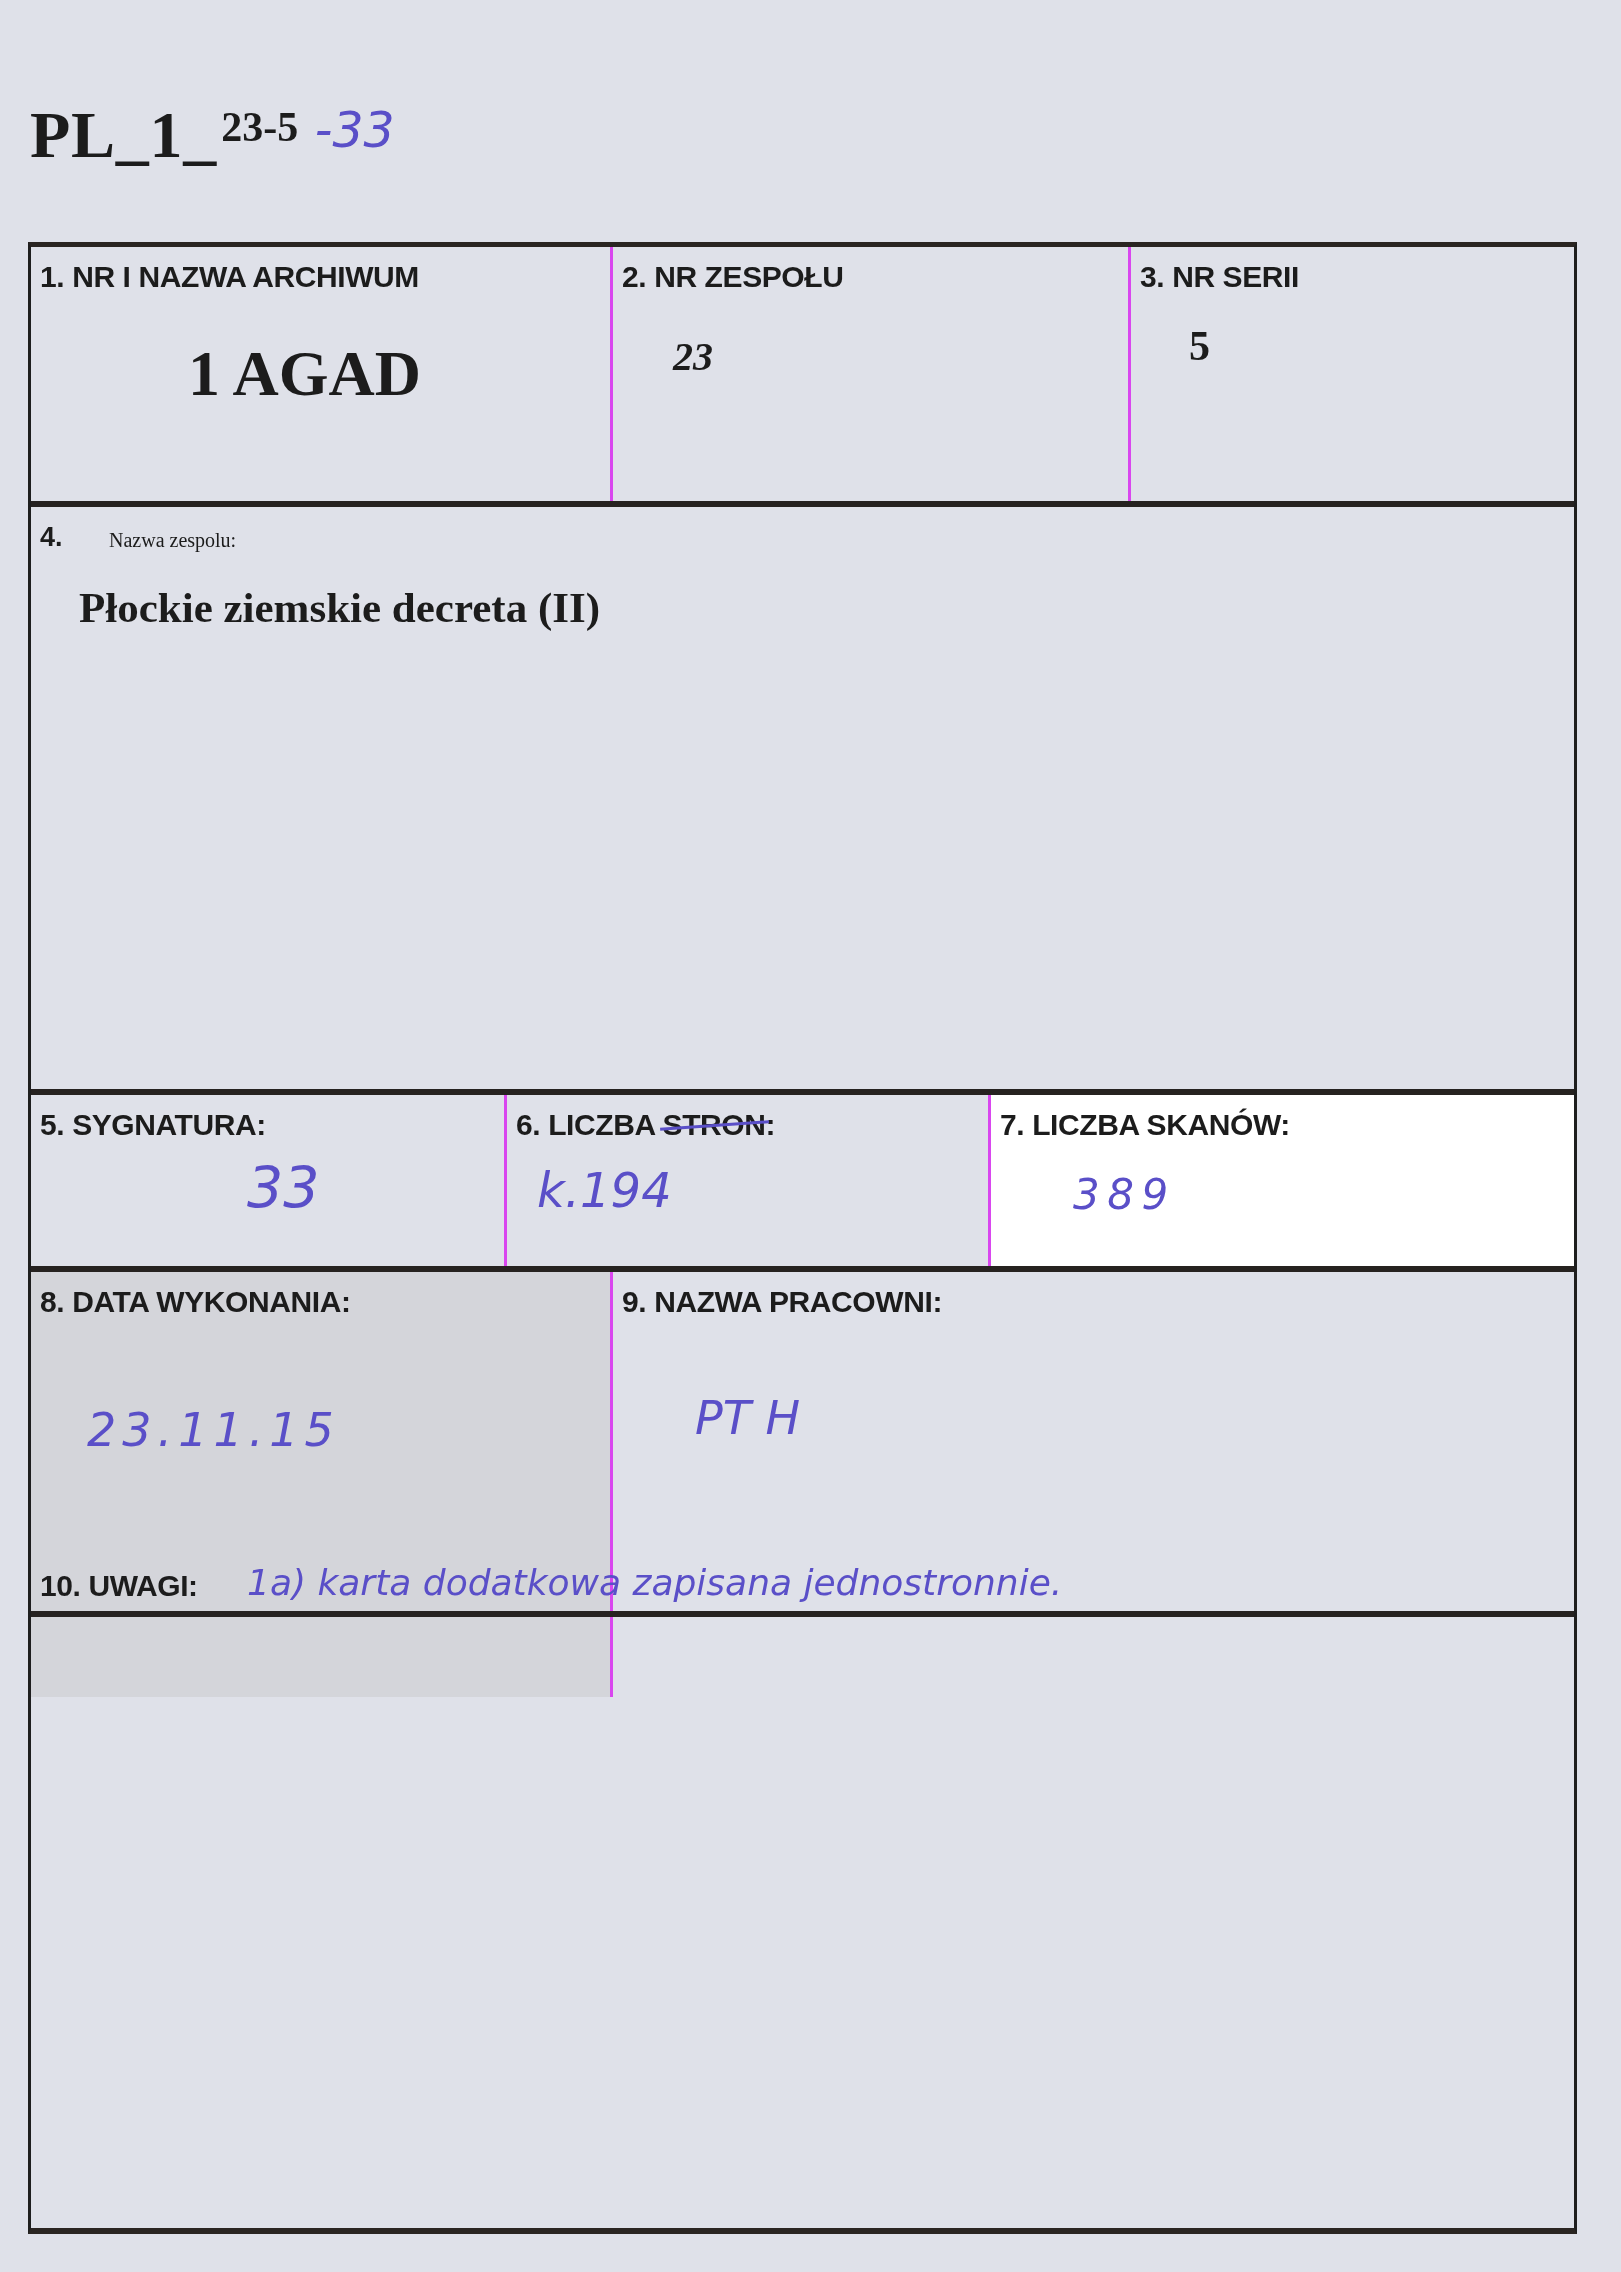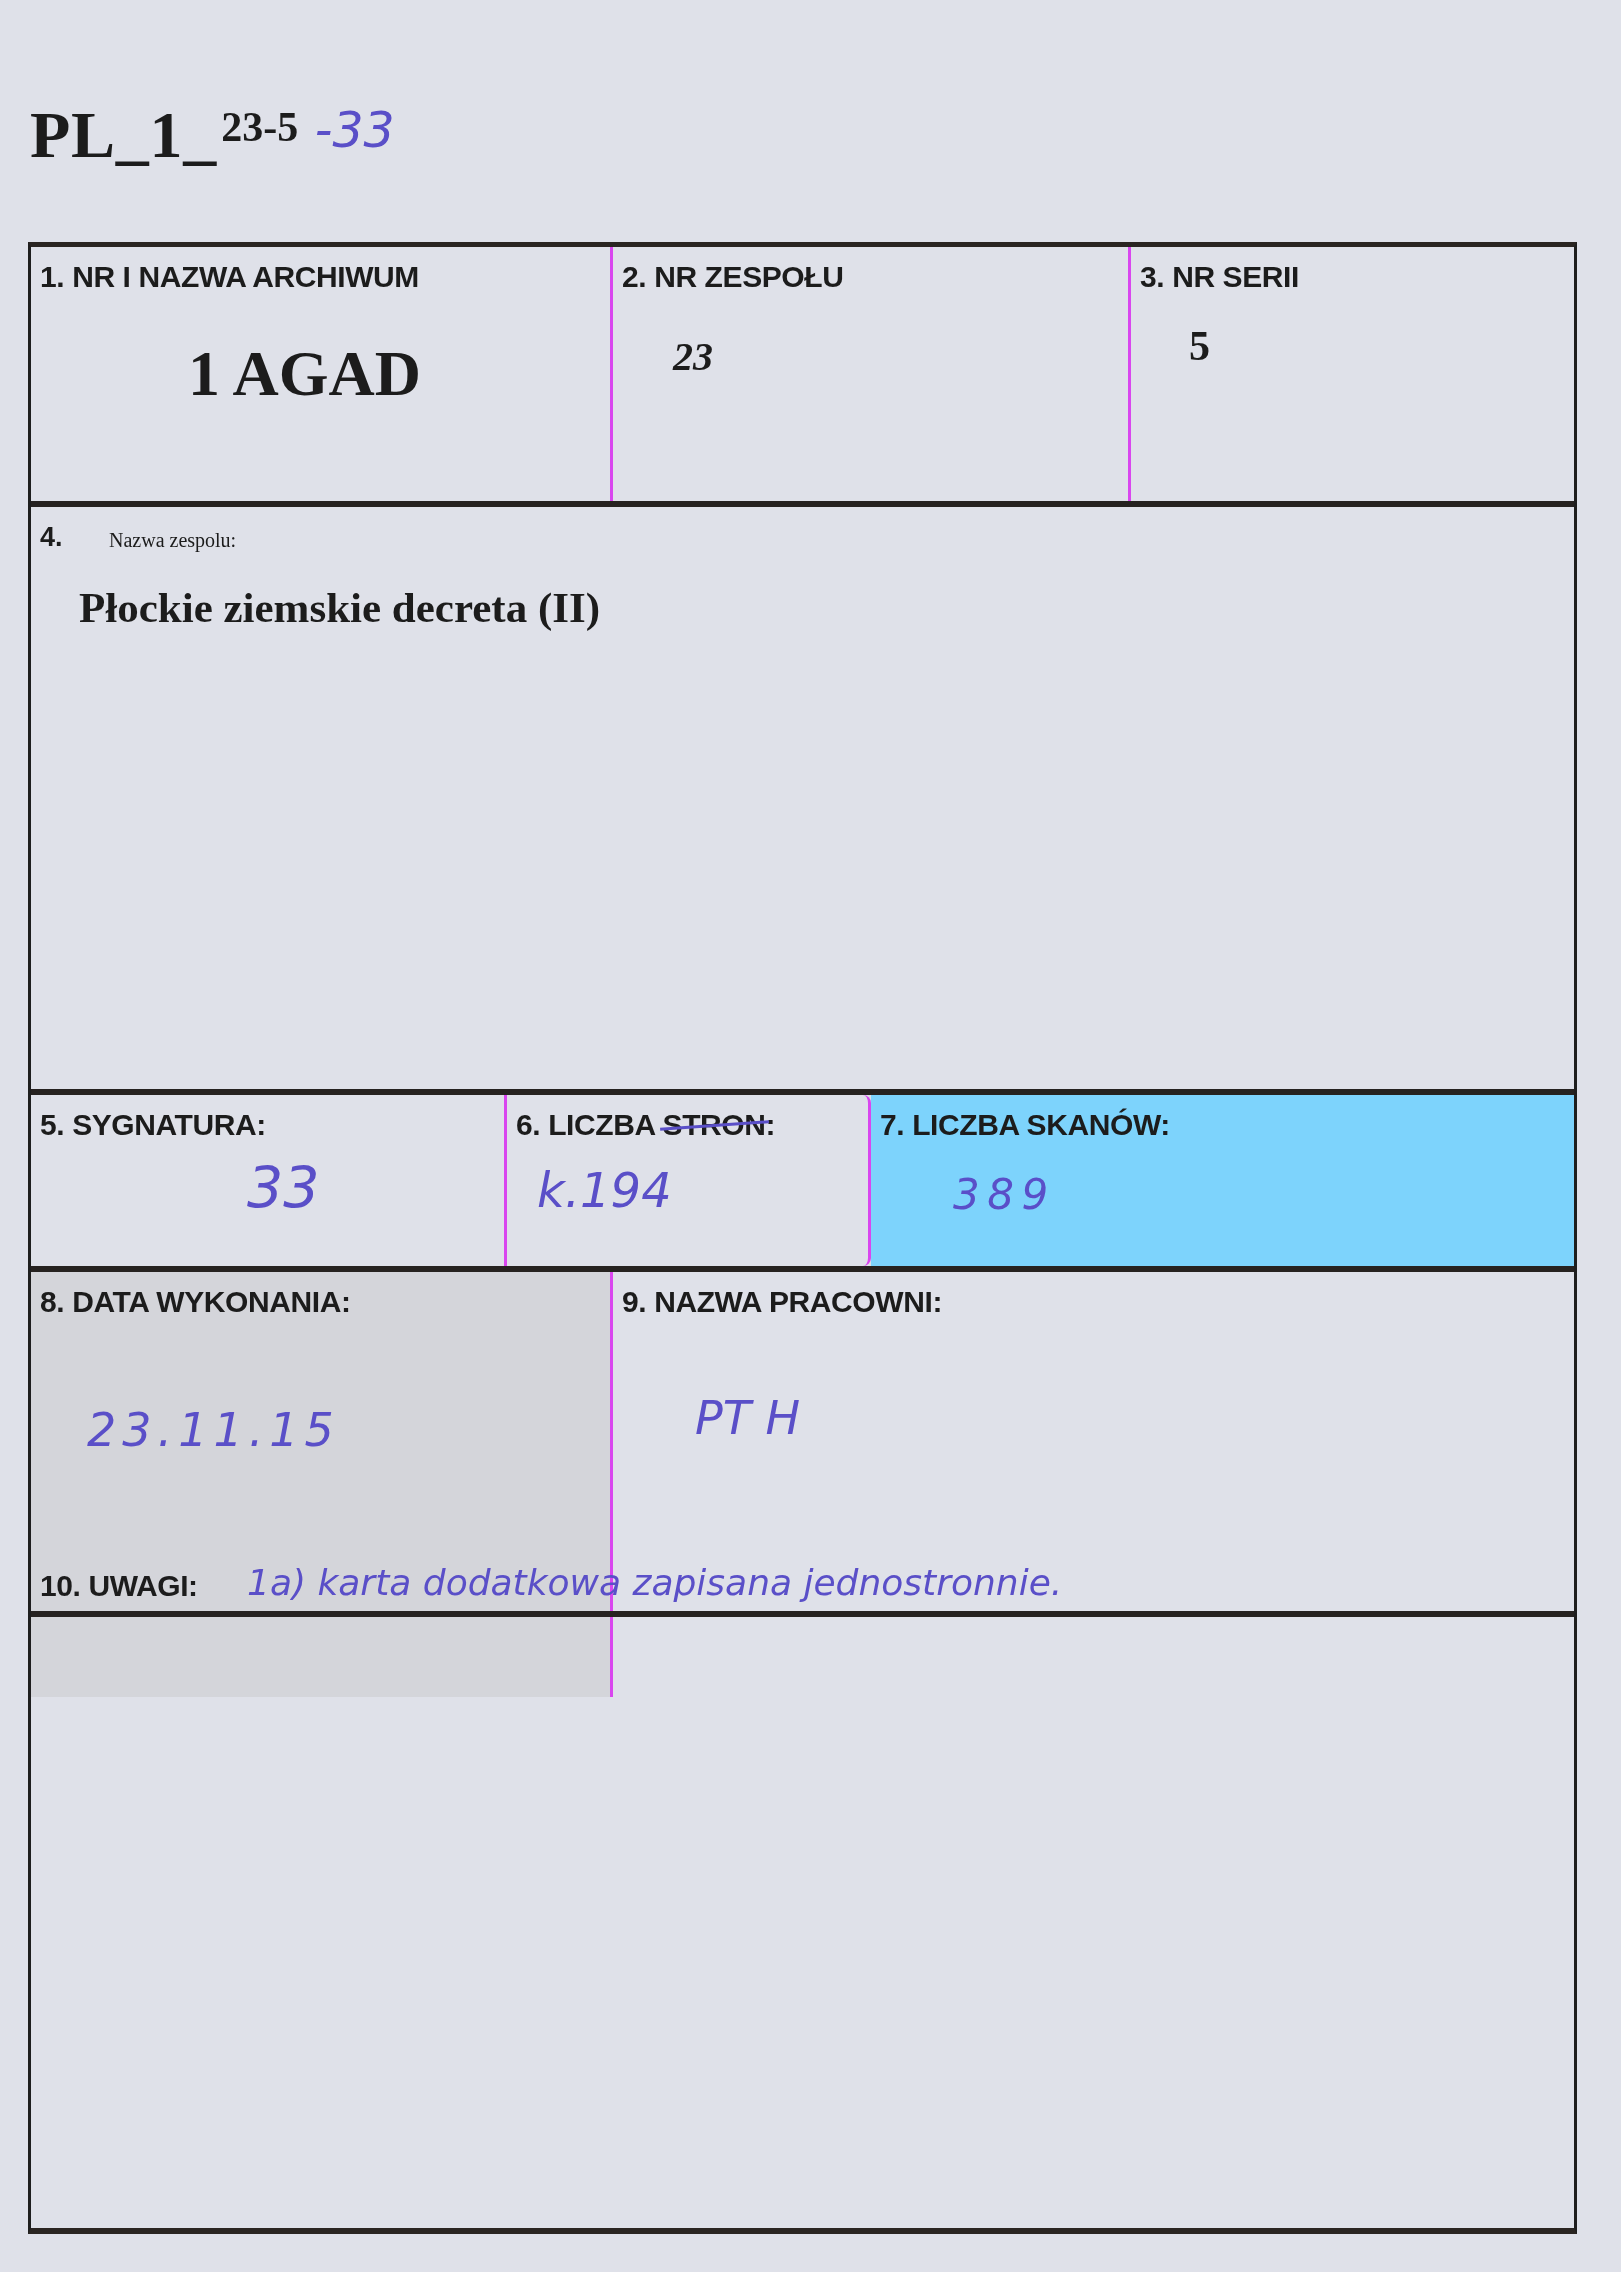--- a/index.html
+++ b/index.html
@@ -37,22 +37,22 @@
   .r1 .c3 { flex: 1; }
   .big-serif { font-family: "Liberation Serif", serif; font-weight: bold; position: absolute; }
 
   .r2 { top: 260px; height: 582px; }
   .r2 .label4 { position: absolute; left: 9px; top: 15px; font-weight: bold; font-size: 27px; }
   .r2 .sublabel { position: absolute; left: 78px; top: 22.4px; font-family: "Liberation Serif", serif; font-size: 20px; }
   .r2 .title { position: absolute; left: 48px; top: 76px; font-family: "Liberation Serif", serif; font-weight: bold; font-size: 43px; }
 
   .r3 { top: 848px; height: 171px; }
   .r3 .c1 { width: 476px; }
-  .r3 .c2 { width: 364px; border-radius: 8px; }
-  .r3 .c3 { flex: 1; background: #7dd3fc; }
+  .r3 .c2 { width: 484px; }
+  .r3 .c3 { flex: 1; background: #ffffff; }
 
   .r4 { top: 1025px; height: 425px; }
   .r4 .c1 { width: 582px; background: #d4d5da; }
   .r4 .c2 { flex: 1; }
 
   .r5 { top: 1306px; bottom: 0; }
   .r5 .c1 { flex: 1; }
 
   .strike { position: relative; }
   .strike::after { content: ""; position: absolute; left: -3px; right: -3px; top: 48%; height: 3px; background: #5a4fc8; transform: rotate(-4deg); }

